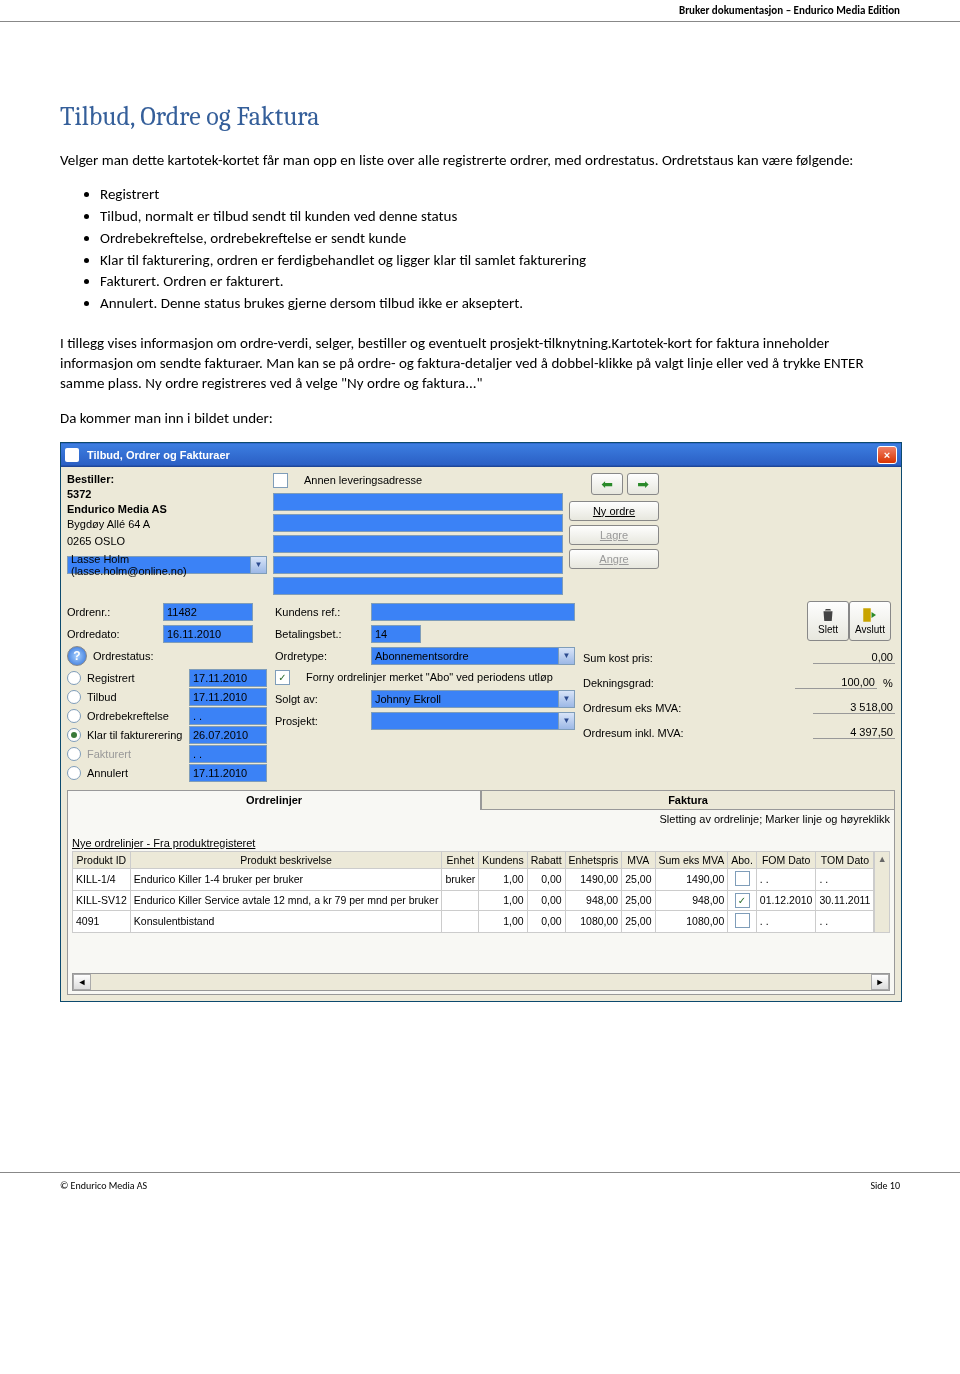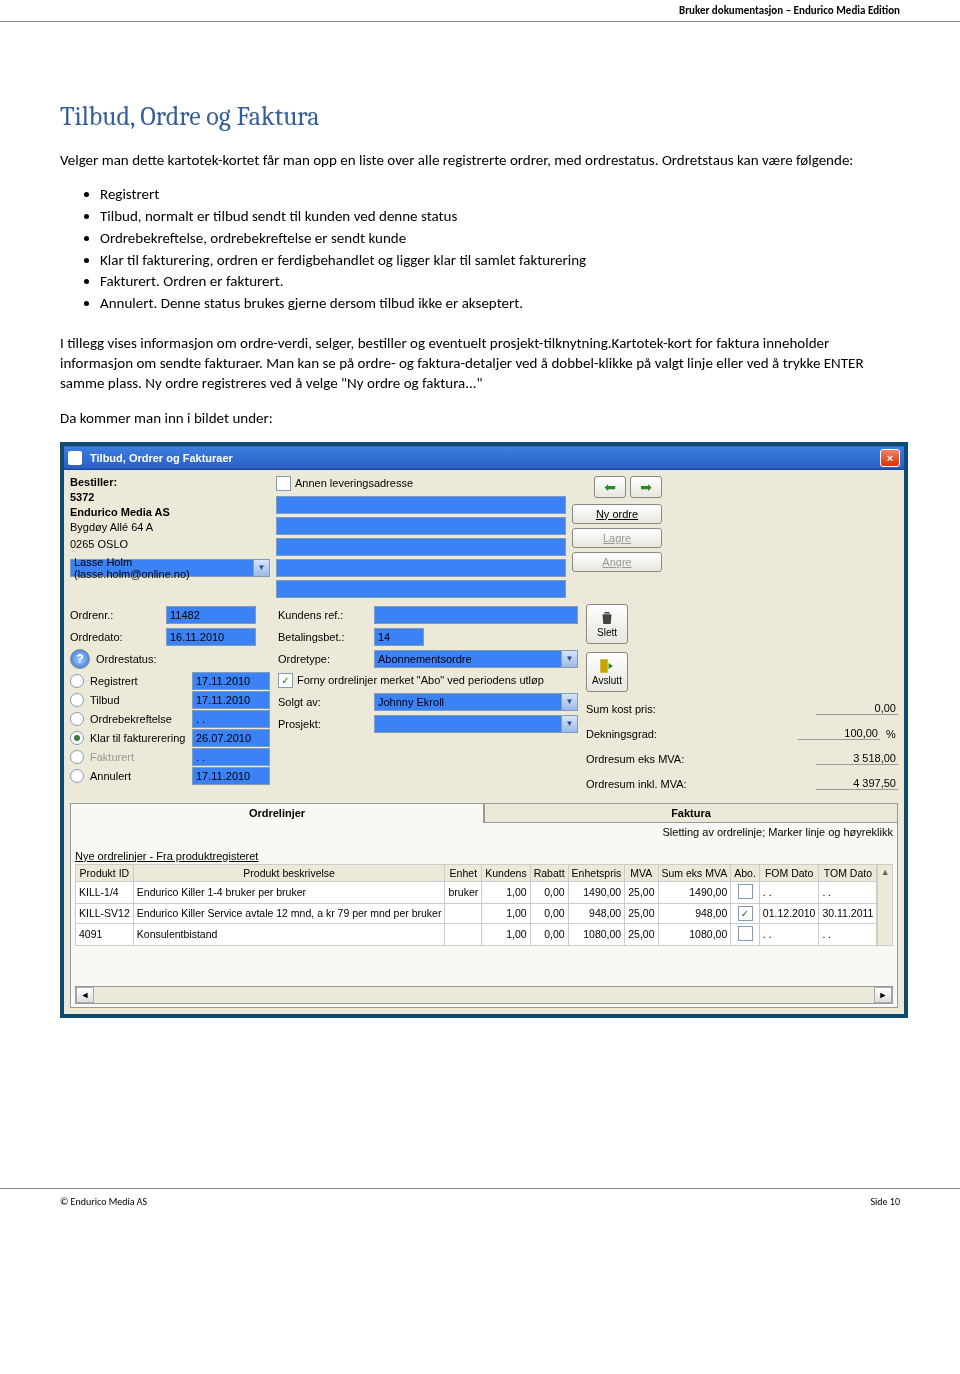--- a/index.html
+++ b/index.html
@@ -34,21 +34,21 @@
     margin: 0 0 14px 0;
   }
   ul.statuses {
     margin: 0 0 18px 0;
     padding-left: 40px;
     font-size: 15px;
     line-height: 1.45;
   }
   ul.statuses li { margin: 0; }
   .screenshot {
-    border: 4px solid #0c4a6e;
+    border: 1px solid #0c4a6e;
     width: 840px;
     font-family: "Tahoma", sans-serif;
     font-size: 11px;
     background: #ece9d8;
     margin-top: 8px;
   }
   .ss-titlebar {
     background: linear-gradient(#2b60c5, #3c7de0 6%, #2b60c5 90%, #1a3f8c);
     color: #fff;
     display: flex;
@@ -121,21 +121,21 @@
     width: 30px; height: 20px;
     border: 1px solid #888; border-radius: 3px;
     background: linear-gradient(#fefefe,#e7e7de);
     display: flex; align-items: center; justify-content: center;
     font-size: 14px;
   }
   .nav-arrow.green { color: #2a8a2a; }
   .row { display: flex; align-items: center; gap: 6px; height: 22px; }
   .row .row-lbl { width: 90px; }
   .row .row-val { width: 90px; }
-  .chk { display: flex; align-items: center; gap: 4px; }
+  .chk { display: flex; align-items: center; gap: 16px; }
   .chk-box {
     width: 13px; height: 13px; border: 1px solid #7f9db9; background: #fff;
     display: inline-flex; align-items: center; justify-content: center;
     font-size: 10px; color: #2a6b2a;
   }
   .radio-row { display: flex; align-items: center; gap: 6px; height: 18px; }
   .radio {
     width: 12px; height: 12px; border: 1px solid #7f9db9; border-radius: 50%;
     display: inline-flex; align-items: center; justify-content: center; background: #fff;
   }
@@ -154,21 +154,21 @@
     border: 1px solid #888;
   }
   .big-icon-btn {
     width: 40px; height: 38px;
     border: 1px solid #888; border-radius: 3px;
     background: linear-gradient(#fefefe,#e7e7de);
     display: flex; flex-direction: column; align-items: center; justify-content: center;
     font-size: 10px;
   }
   .big-icon-btn svg { width: 20px; height: 18px; }
-  .icon-row { display:flex; gap:8px; justify-content:flex-end; padding-right:4px;flex-direction:column; }
+  .icon-row { display:flex; justify-content:flex-end; padding-right:4px; }
   .summary { display:flex; flex-direction:column; gap:3px; padding-top:6px; }
   .summary .row { justify-content: space-between; }
   .summary .row .s-lbl { flex:1; }
   .summary .row .s-val { width: 80px; text-align:right; border-bottom:1px solid #999; padding-right:2px; }
   .tabs {
     display:flex; margin-top:8px;
   }
   .tab {
     flex:1; border:1px solid #999; background:#ece9d8;
     text-align:center; padding:3px 0; font-weight:bold; font-size:11px;

